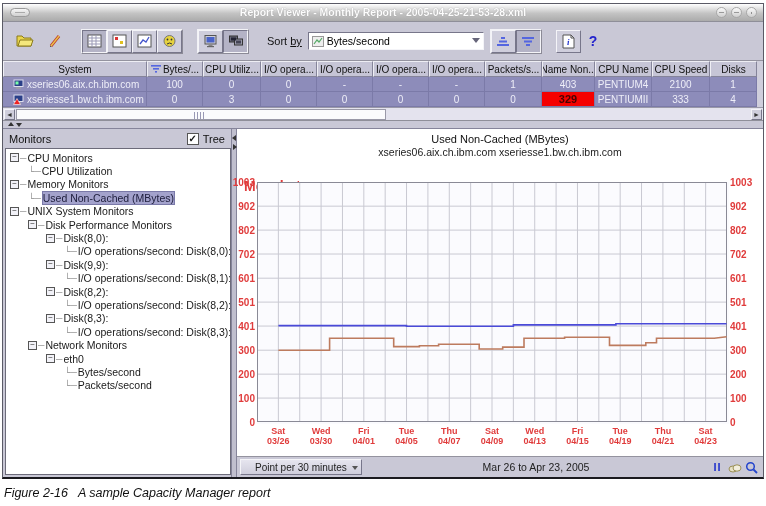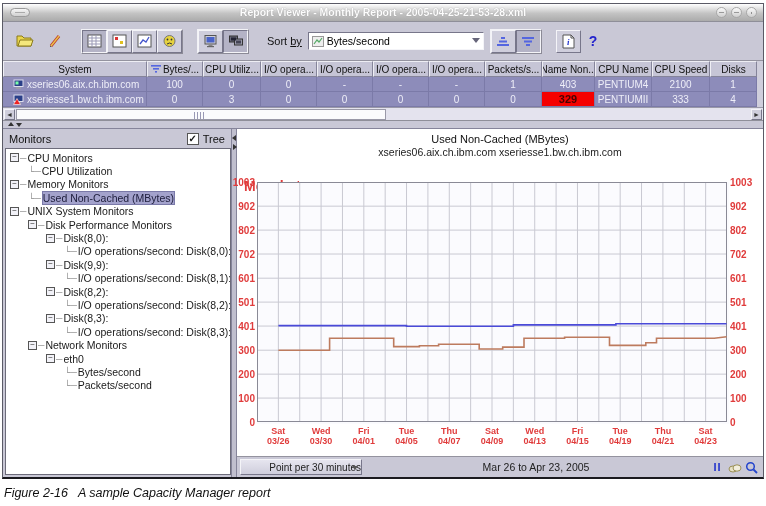--- a/index.html
+++ b/index.html
@@ -61,21 +61,21 @@
   
   .chartpanel { position:relative; flex:1; background:#ffffff; }
   .ctitle { position:absolute; top:4px; left:0; right:0; text-align:center; font-size:11px; color:#111; }
   .csub { position:absolute; top:17px; left:0; right:0; text-align:center; font-size:10.5px; color:#222; }
   .ylab { position:absolute; top:33px; left:7px; font-size:14px; font-weight:bold; color:#e03c3c;margin-top:16px; }
   .plot { position:absolute; left:20px; top:53px; width:472px; height:242px; background:#fbfbfe; }
   .ytick { position:absolute; font-size:10px; font-weight:bold; color:#e03c3c; width:28px; }
   .ytick.left { text-align:right; left:-10px; }
   .xtick { position:absolute; top:297px; width:46px; text-align:center; font-size:9px; font-weight:bold; color:#e03c3c; line-height:10px; }
   .cfooter { position:absolute; left:0; right:0; bottom:0; height:21px; background:#c9c8d6; border-top:1px solid #94939f; display:flex; align-items:center; }
-  .interval { margin-left:3px; width:122px; height:16px; background:linear-gradient(#e6e5ef,#cfcedc); border:1px solid; border-color:#f4f4f8 #77768a #77768a #f4f4f8; font-size:10px; display:flex; align-items:center; padding-left:4px; position:relative; color:#222;justify-content:flex-end; }
+  .interval { margin-left:3px; width:122px; height:16px; background:linear-gradient(#e6e5ef,#cfcedc); border:1px solid; border-color:#f4f4f8 #77768a #77768a #f4f4f8; font-size:10px; display:flex; align-items:center; padding-left:14px; position:relative; color:#222; }
   .interval .arrow { position:absolute; right:3px; top:6px; width:0; height:0; border-left:3px solid transparent; border-right:3px solid transparent; border-top:4px solid #555; }
   .range { flex:1; text-align:center; font-size:10.5px; color:#222; }
   .ficons { display:flex; gap:2px; margin-right:4px; align-items:center; }
   .ficon { width:15px; height:15px; display:flex; align-items:center; justify-content:center; }
   .trendtxt { color:#2233cc; font-weight:bold; font-size:11px; letter-spacing:1px; }
 
   .caption { position:absolute; left:4px; top:486px; font-size:12.5px; font-style:italic; color:#111; white-space:pre; }
 </style>
 </head>
 <body>

